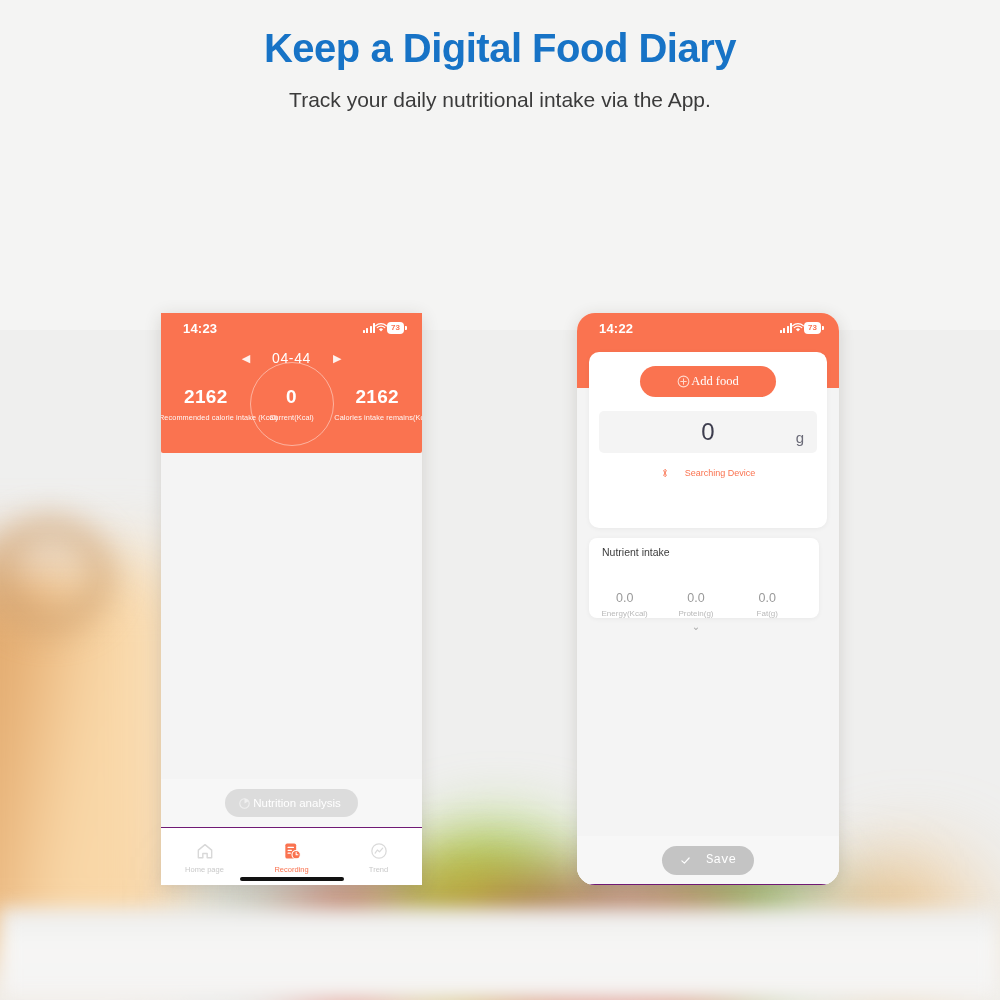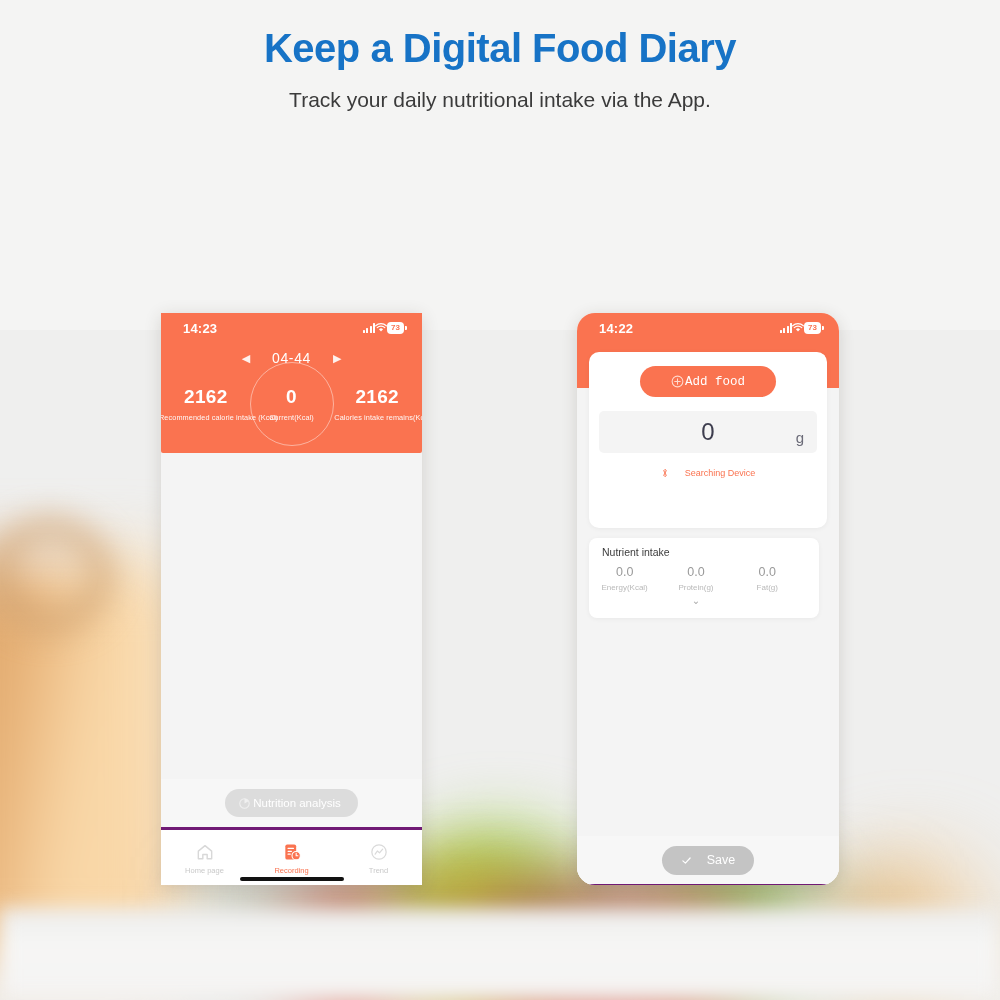--- a/index.html
+++ b/index.html
@@ -125,21 +125,21 @@
     position:absolute; left:12px; top:-36px; right:12px;
     background:#fff; border-radius:10px; height:176px;
     box-shadow:0 1px 5px rgba(0,0,0,0.05);
     display:flex; flex-direction:column; align-items:center;
   }
   #add-food-btn{
     margin-top:14px; background:#fa7350; color:#fff; border:none;
     border-radius:18px; width:136px; height:31px;
     font-size:12.5px; display:flex; align-items:center;
     justify-content:center; gap:1px;
-    font-family:Liberation Mono, monospace;
+    font-family:Liberation Serif, serif;
   }
   #weight-display{
     margin-top:14px; width:218px; height:42px; background:#f4f4f4;
     border-radius:5px; display:flex; align-items:center;
     justify-content:center; position:relative;
   }
   #weight-value{ font-size:24px; color:#3d3d4e; font-weight:normal; }
   #weight-unit{
     position:absolute; right:13px; bottom:7px;
     font-size:15px; color:#6b6b78;
@@ -149,41 +149,41 @@
     display:flex; align-items:center; gap:16px;
   }
   #nutrient-card{
     position:absolute; left:12px; top:150px; right:20px;
     background:#fff; border-radius:8px; height:80px;
     box-shadow:0 1px 5px rgba(0,0,0,0.05);
     padding:8px 16px 0 0;
   }
   #nutrient-title{ font-size:10.5px; color:#3c3c3c; padding-left:13px; }
   #nutrient-row{ display:flex; margin-top:7px; }
-  .nut{ width:33.33%; text-align:center; }
+  .nut{ width:33.33%; text-align:center;margin-top:26px; }
   .nut-val{ font-size:12.5px; color:#9a9a9a; }
   .nut-lbl{ font-size:8px; color:#b9b9b9; margin-top:4px; }
   #nutrient-expand{
     text-align:center; color:#aaa; font-size:10px; margin-top:3px;
   }
   #right-action-bar{
     background:#f7f7f7; height:48px; display:flex;
     align-items:center; justify-content:center;
   }
   #save-btn{
     background:#c4c4c4; color:#fff; border:none; border-radius:16px;
     width:92px; height:29px; font-size:12.5px;
     display:flex; align-items:center; justify-content:center; gap:15px;
-    font-family:Liberation Sans, sans-serif;
+    font-family:Liberation Mono, monospace;
   }
 
   
   .tabbar{
     background:#fff; height:60px; display:flex;
-    border-top:3px solid #701a75; position:relative;
+    border-top:1px solid #701a75; position:relative;
   }
   .tab{
     flex:1; display:flex; flex-direction:column;
     align-items:center; justify-content:center; gap:4px;
   }
   .tab-label{ font-size:7.5px; color:#c9c9c9; }
   .tab.active .tab-label{ color:#fa7350; }
   .tab-icon{ width:20px; height:20px; display:block; }
   .home-indicator{
     position:absolute; bottom:6px; left:50%; transform:translateX(-50%);

